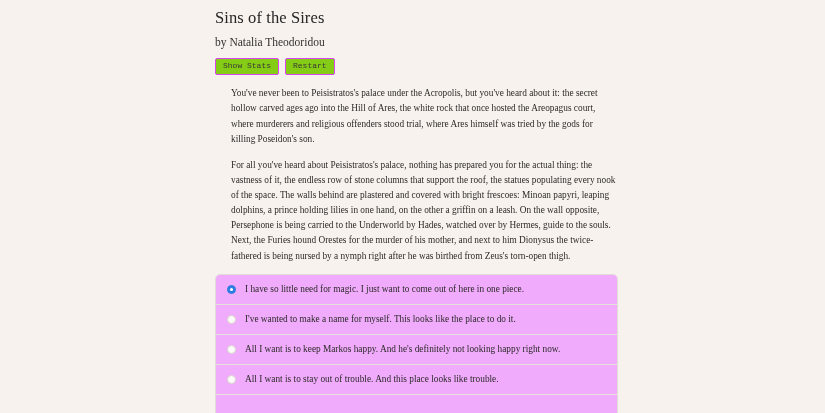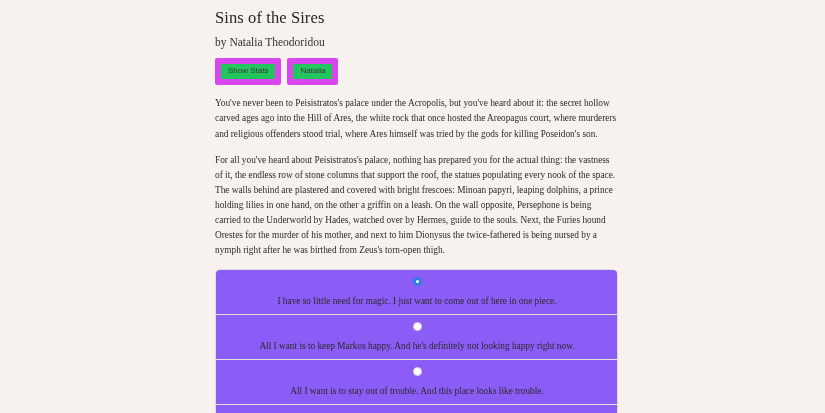--- a/index.html
+++ b/index.html
@@ -44,64 +44,63 @@
     padding-top: 7px;
     line-height: 1.2;
   }
   .toolbar {
     display: flex;
     gap: 6px;
     padding-top: 9px;
     padding-bottom: 2px;
   }
   .toolbar-button {
-    font-family: Liberation Sans, sans-serif;
+    font-family: Liberation Mono, monospace;
     font-size: 8px;
     color: #3a3836;
-    background: #22c55e;
-    border: 6px solid #d946ef;
+    background: #84cc16;
+    border: 1px solid #d946ef;
     border-radius: 2px;
     padding: 3px 7px 3px 7px;
     line-height: 1.1;
     cursor: pointer;
     white-space: nowrap;
   }
   .paragraphs {
     padding-top: 9px;
   }
   .paragraph {
     font-family: "Liberation Serif", "DejaVu Serif", serif;
     font-size: 9.3px;
     line-height: 1.63;
     color: #2c2a28;
-    margin: 0 0 11px 0;
+    margin: 0 0 11px 16px;
     text-align: left;
   }
   .paragraph:last-child {
     margin-bottom: 0;
   }
   .options-wrap {
     padding-top: 10px;
   }
   .options-list {
     border: 1px solid #e2dcd7;
     border-radius: 5px;
     background: #fdfbf9;
     overflow: hidden;
   }
   .option-row {
     display: flex;
     align-items: center;
     gap: 9px;
     padding: 7px 10px 7px 11px;
     border-bottom: 1px solid #e6e0db;
-    background: #8b5cf6;
+    background: #f0abfc;
     min-height: 15px;
     cursor: pointer;
-    flex-direction: column;
   }
   .option-row:last-child {
     border-bottom: none;
   }
   .radio {
     flex: 0 0 auto;
     width: 9px;
     height: 9px;
     border-radius: 50%;
     border: 1px solid #d9d2cd;
@@ -136,36 +135,40 @@
 <body>
 
 <div class="page">
   <div class="content">
 
     <h1 class="story-title">Sins of the Sires</h1>
     <div class="story-byline">by Natalia Theodoridou</div>
 
     <div class="toolbar">
       <button class="toolbar-button">Show Stats</button>
-      <button class="toolbar-button">Natalia</button>
+      <button class="toolbar-button">Restart</button>
     </div>
 
     <div class="paragraphs">
       <p class="paragraph">You've never been to Peisistratos's palace under the Acropolis, but you've heard about it: the secret hollow carved ages ago into the Hill of Ares, the white rock that once hosted the Areopagus court, where murderers and religious offenders stood trial, where Ares himself was tried by the gods for killing Poseidon's son.</p>
       <p class="paragraph">For all you've heard about Peisistratos's palace, nothing has prepared you for the actual thing: the vastness of it, the endless row of stone columns that support the roof, the statues populating every nook of the space. The walls behind are plastered and covered with bright frescoes: Minoan papyri, leaping dolphins, a prince holding lilies in one hand, on the other a griffin on a leash. On the wall opposite, Persephone is being carried to the Underworld by Hades, watched over by Hermes, guide to the souls. Next, the Furies hound Orestes for the murder of his mother, and next to him Dionysus the twice-fathered is being nursed by a nymph right after he was birthed from Zeus's torn-open thigh.</p>
     </div>
 
     <div class="options-wrap">
       <div class="options-list">
 
         <div class="option-row">
           <span class="radio selected"></span>
           <span class="option-label">I have so little need for magic. I just want to come out of here in one piece.</span>
         </div>
 
+        <div class="option-row">
+          <span class="radio"></span>
+          <span class="option-label">I've wanted to make a name for myself. This looks like the place to do it.</span>
+        </div>
 
         <div class="option-row">
           <span class="radio"></span>
           <span class="option-label">All I want is to keep Markos happy. And he's definitely not looking happy right now.</span>
         </div>
 
         <div class="option-row">
           <span class="radio"></span>
           <span class="option-label">All I want is to stay out of trouble. And this place looks like trouble.</span>
         </div>

